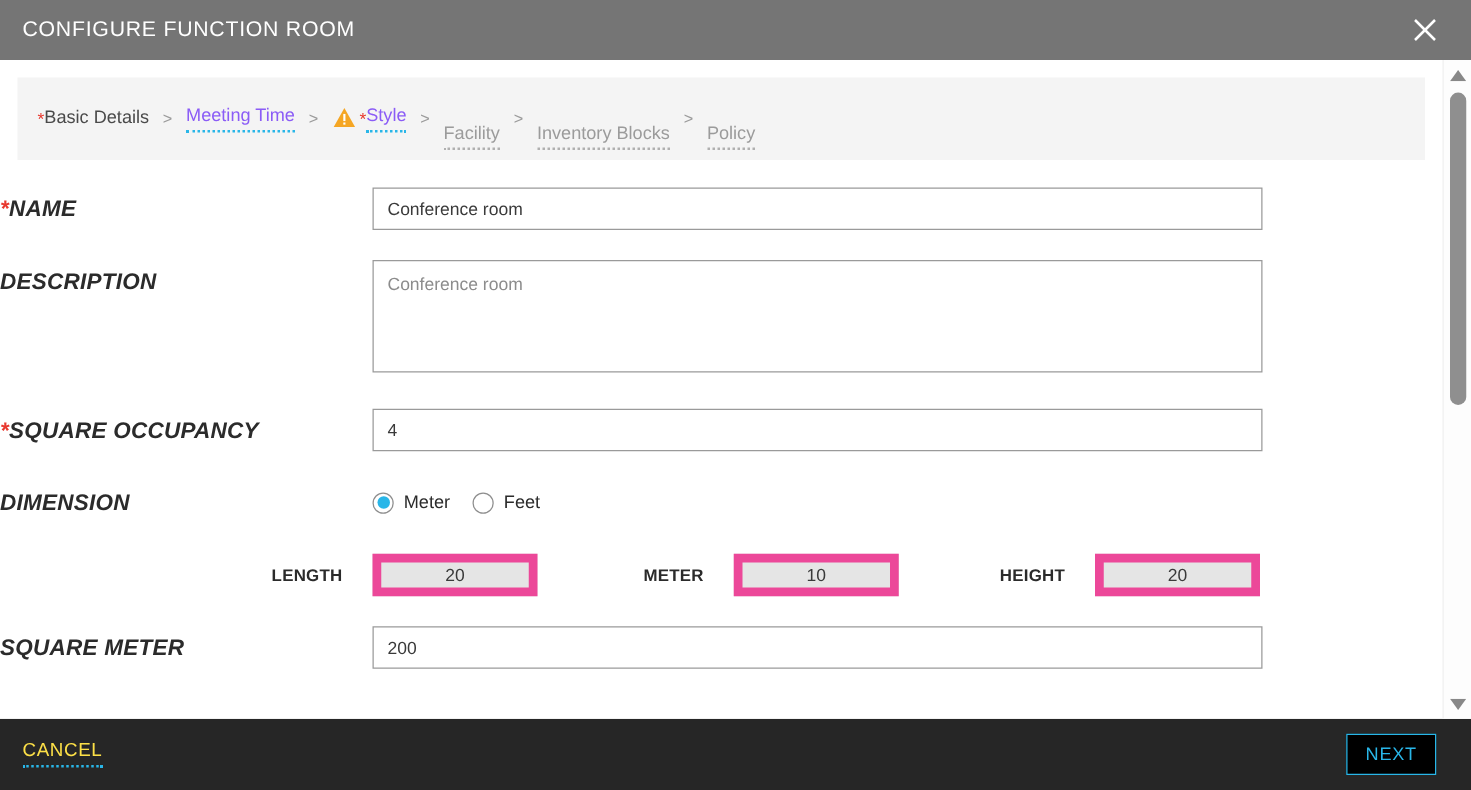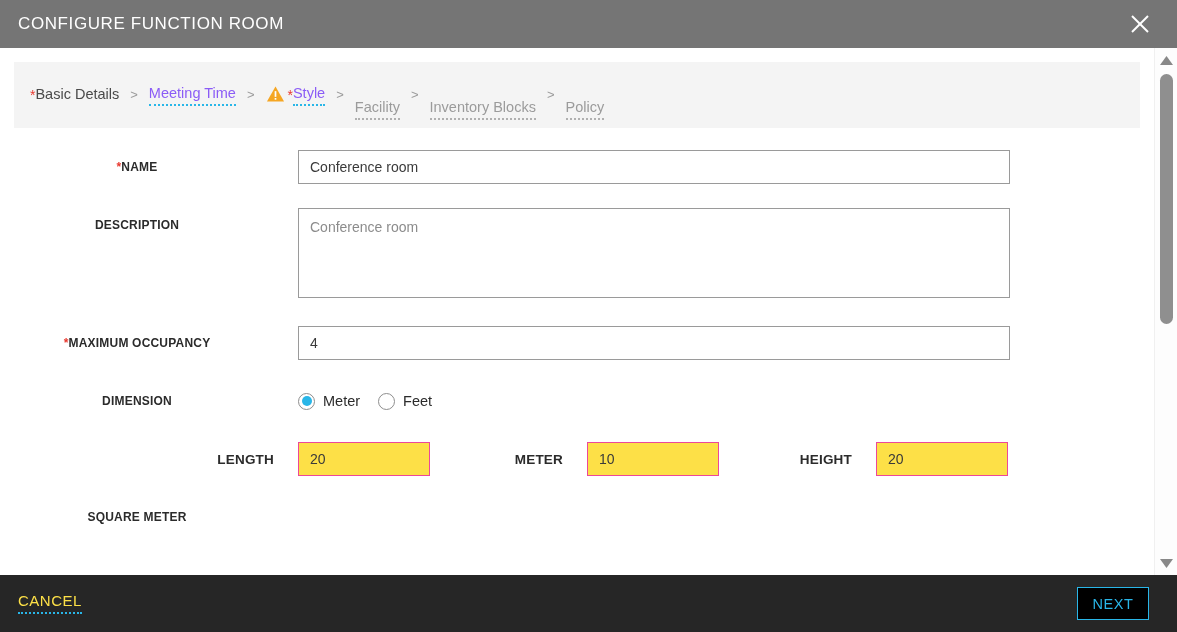--- a/index.html
+++ b/index.html
@@ -119,28 +119,29 @@
     padding: 22px 0 0 0;
   }
   .field-row {
     display: flex;
     align-items: flex-start;
     margin-bottom: 24px;
   }
   .field-label {
     width: 298px;
     min-width: 298px;
-    text-align: center;
+    text-align: left;
     padding-right: 24px;
-    font-size: 12px;
+    font-size: 18px;
     font-weight: bold;
     color: #2b2b2b;
     letter-spacing: 0.2px;
     line-height: 34px;
     white-space: nowrap;
+    font-style: italic;
   }
   .field-label .star { color: #e8392f; font-weight: bold; }
   .field-control { flex: 1; }
 
   .txt {
     width: 712px;
     height: 34px;
     border: 1px solid #9a9a9a;
     background: #ffffff;
     font-family: "Liberation Sans", sans-serif;
@@ -160,28 +161,29 @@
     color: #8c8c8c;
     padding: 9px 11px;
     outline: none;
     resize: none;
     line-height: 1.3;
     border-radius: 0;
   }
   .txt-small {
     width: 132px;
     height: 34px;
-    border: 1px solid #ec4899;
-    background: #fde047;
+    border: 7px solid #ec4899;
+    background: #e5e5e5;
     font-family: "Liberation Sans", sans-serif;
     font-size: 14px;
     color: #3a3a3a;
     padding: 0 11px;
     outline: none;
     border-radius: 0;
+    text-align: center;
   }
 
   
   .radio-group {
     display: flex;
     align-items: center;
     gap: 18px;
     line-height: 34px;
   }
   .radio-item {
@@ -373,21 +375,21 @@
         </div>
 
         <div class="field-row">
           <div class="field-label"><span>DESCRIPTION</span></div>
           <div class="field-control">
             <textarea class="txtarea" placeholder="Conference room" style="">Conference room</textarea>
           </div>
         </div>
 
         <div class="field-row">
-          <div class="field-label"><span class="star">*</span><span>MAXIMUM OCCUPANCY</span></div>
+          <div class="field-label"><span class="star">*</span><span>SQUARE OCCUPANCY</span></div>
           <div class="field-control">
             <input class="txt" type="text" value="4" style="">
           </div>
         </div>
 
         <div class="field-row">
           <div class="field-label"><span>DIMENSION</span></div>
           <div class="field-control">
             <div class="radio-group">
               <span class="radio-item checked">
@@ -406,20 +408,23 @@
           <div class="dim-label first">LENGTH</div>
           <input class="txt-small" type="text" value="20" style="">
           <div class="dim-label mid">METER</div>
           <input class="txt-small" type="text" value="10" style="">
           <div class="dim-label last">HEIGHT</div>
           <input class="txt-small" type="text" value="20" style="">
         </div>
 
         <div class="field-row">
           <div class="field-label">SQUARE METER</div>
+          <div class="field-control">
+            <input class="txt" type="text" value="200" style="">
+          </div>
         </div>
 
       </div>
     </div>
 
     <div class="scrollbar">
       <div class="sb-arrow up">
         <svg width="13" height="9" viewBox="0 0 13 9" aria-hidden="true">
           <path d="M6.5 0 L13 9 L0 9 Z" fill="#888888"></path>
         </svg>

